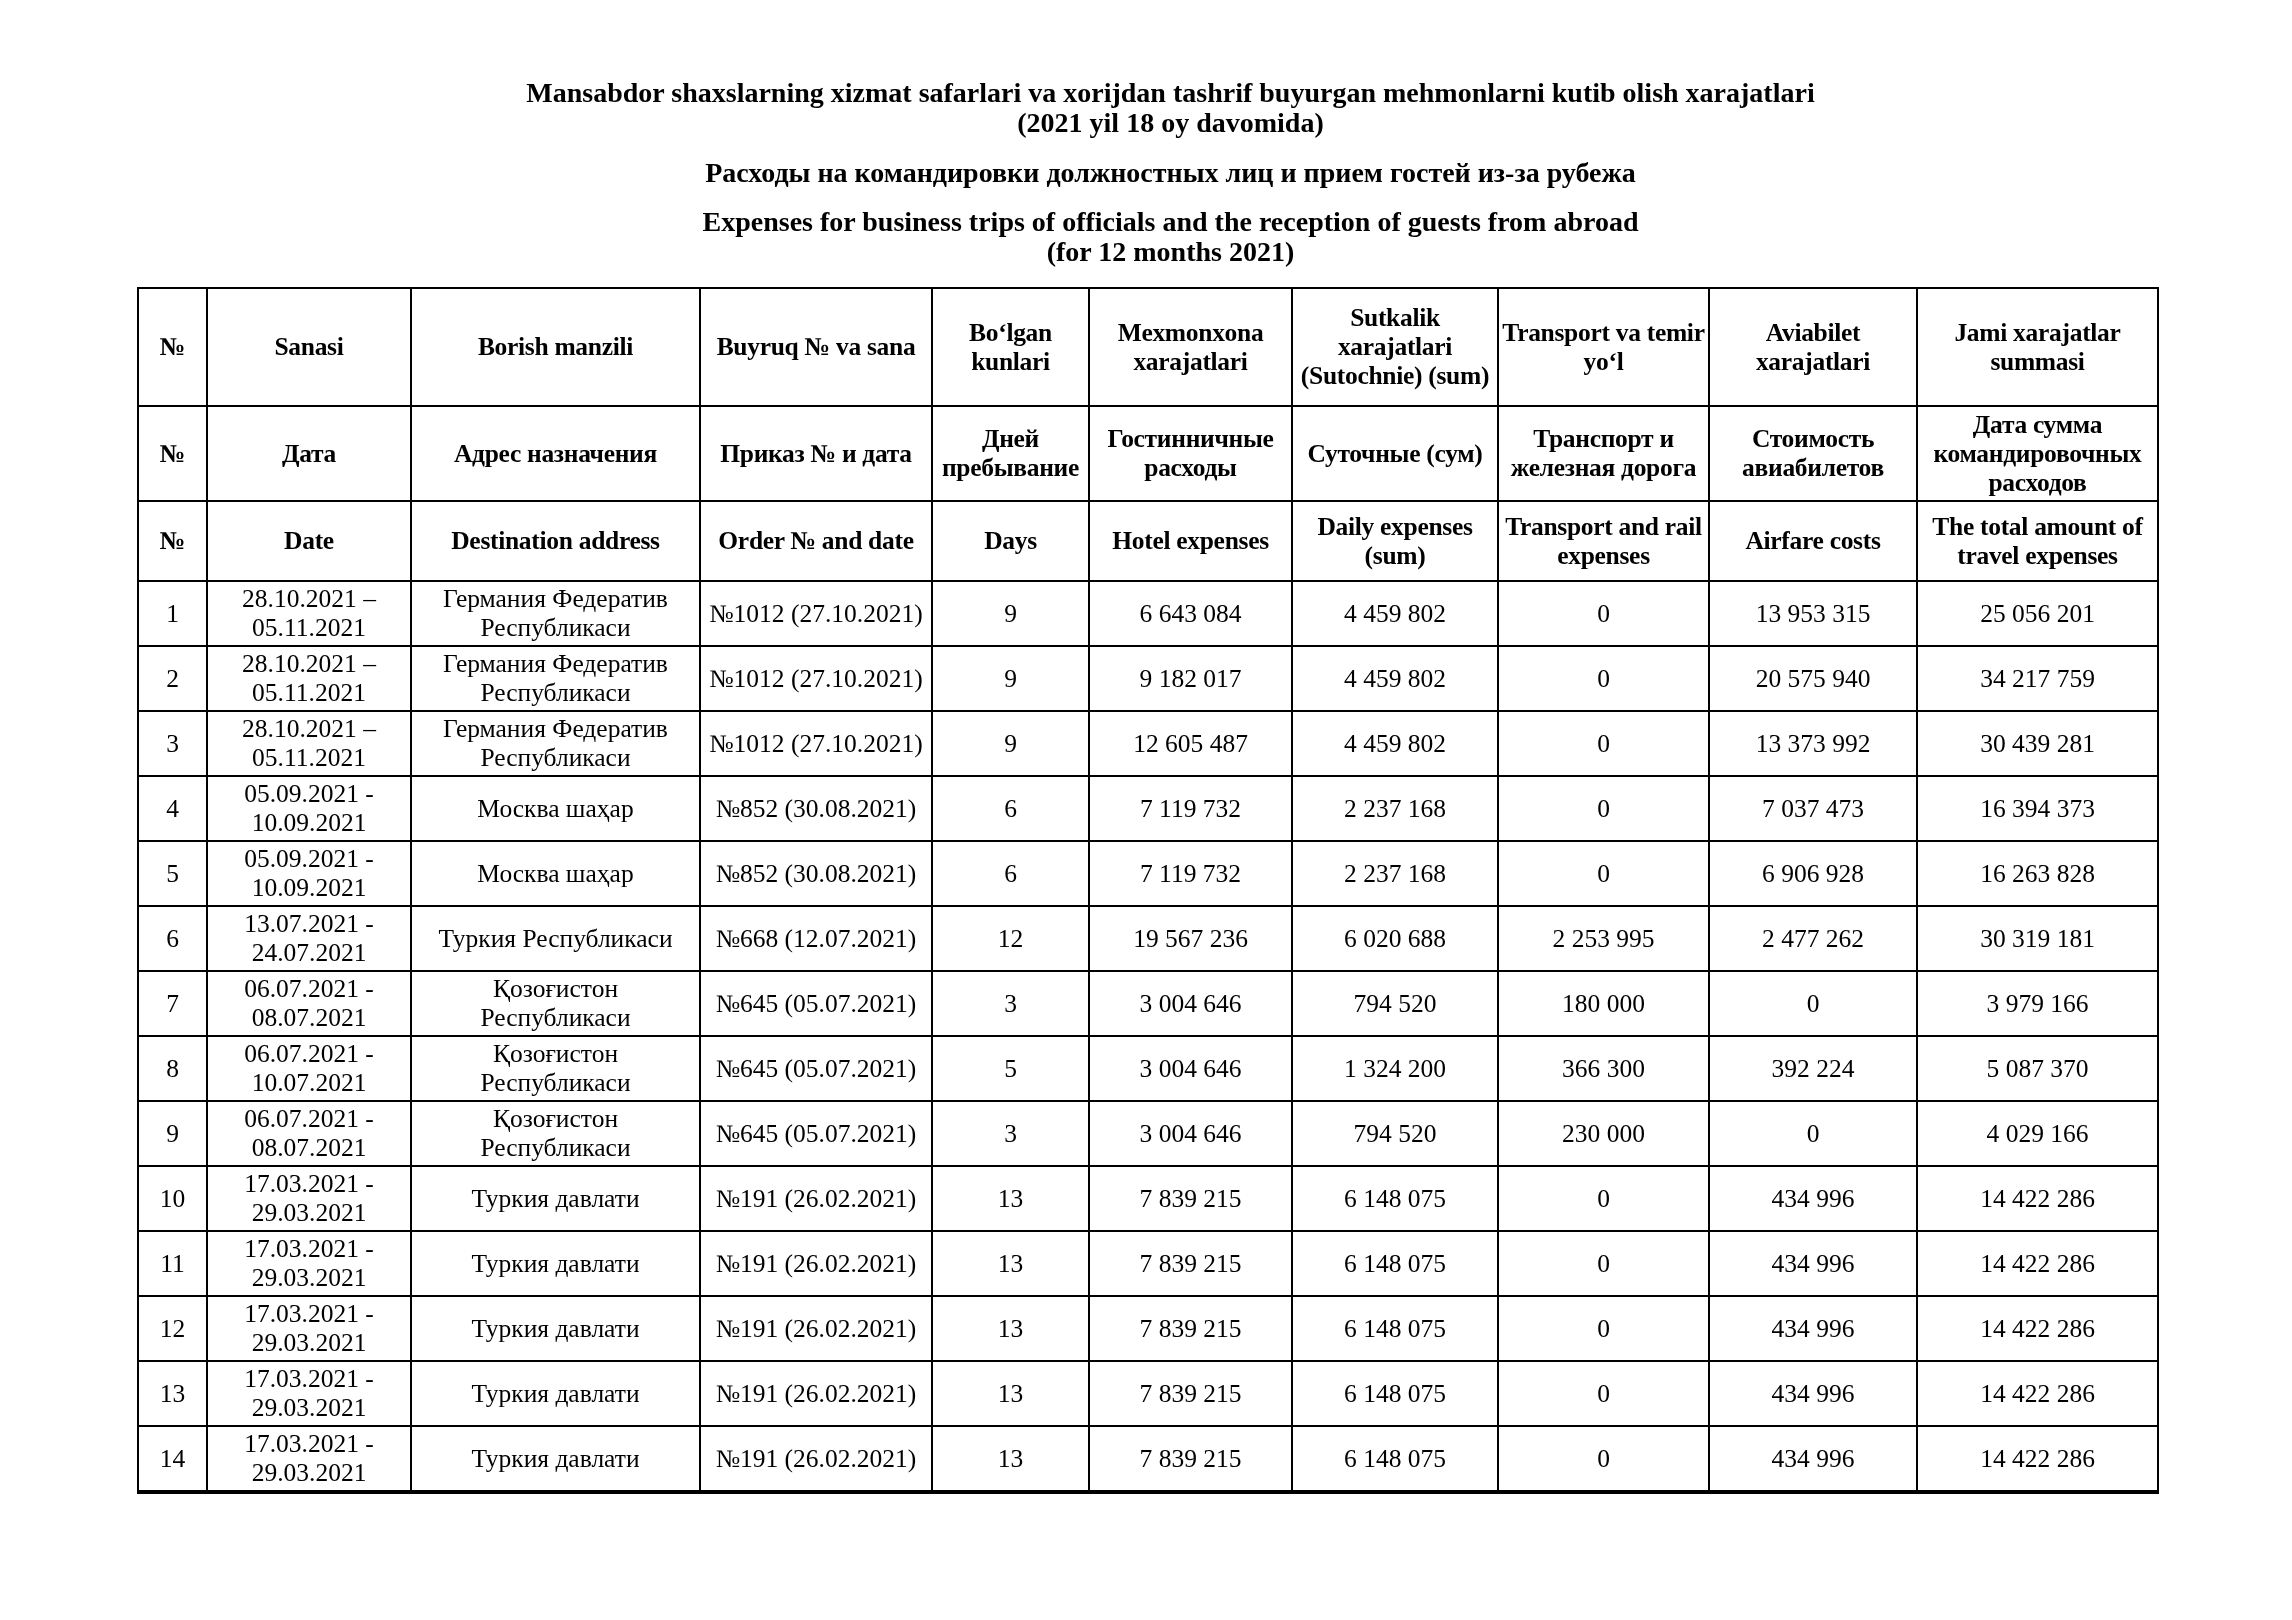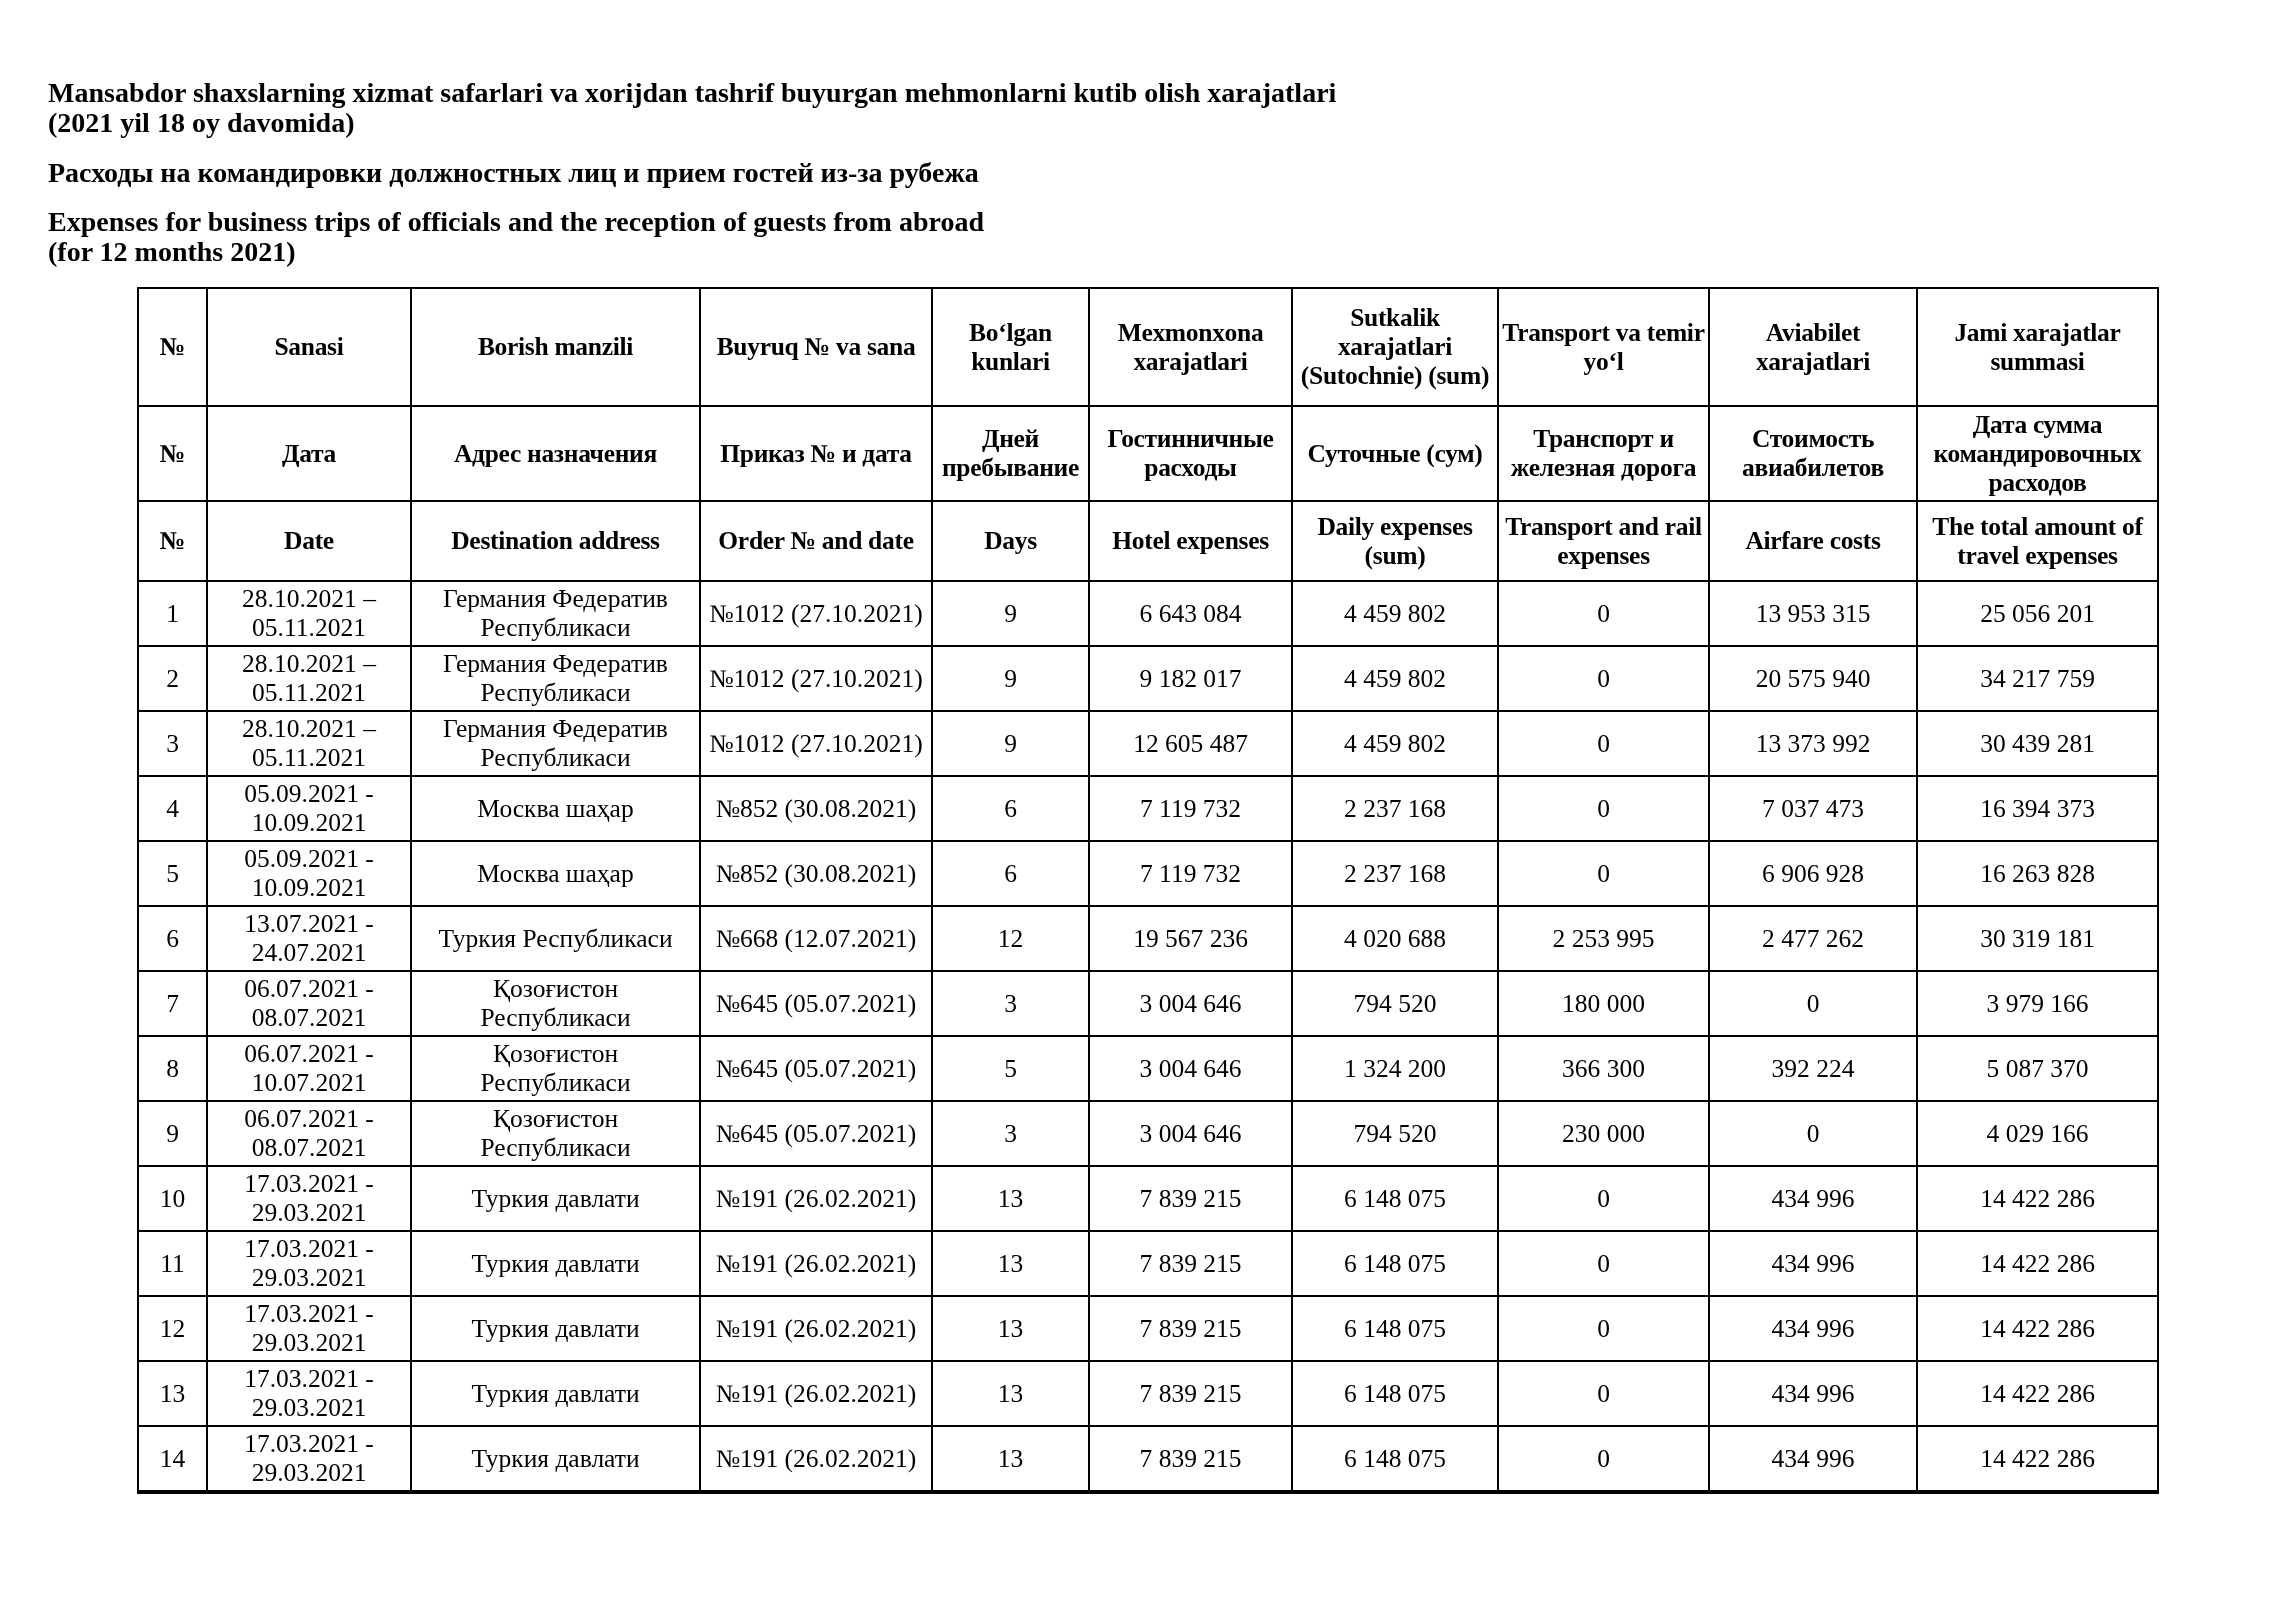--- a/index.html
+++ b/index.html
@@ -12,21 +12,21 @@
     font-family: "Liberation Serif", "DejaVu Serif", serif;
     color: #000000;
   }
   .page {
     position: relative;
     width: 2293px;
     height: 1620px;
   }
   .titles {
     padding-top: 78px;
-    text-align: left;
+    text-align: center;
     padding-left: 48px;
   }
   .title-block {
     margin-bottom: 19.6px;
   }
   .title-line {
     font-size: 28px;
     font-weight: bold;
     line-height: 30px;
     white-space: pre-line;
@@ -217,21 +217,21 @@
           <td>16 263 828</td>
         </tr>
         <tr>
           <td>6</td>
           <td>13.07.2021 -
 24.07.2021</td>
           <td>Туркия Республикаси</td>
           <td class="nowrap">№668 (12.07.2021)</td>
           <td>12</td>
           <td>19 567 236</td>
-          <td>4 020 688</td>
+          <td>6 020 688</td>
           <td>2 253 995</td>
           <td>2 477 262</td>
           <td>30 319 181</td>
         </tr>
         <tr>
           <td>7</td>
           <td>06.07.2021 -
 08.07.2021</td>
           <td>Қозоғистон Республикаси</td>
           <td class="nowrap">№645 (05.07.2021)</td>

